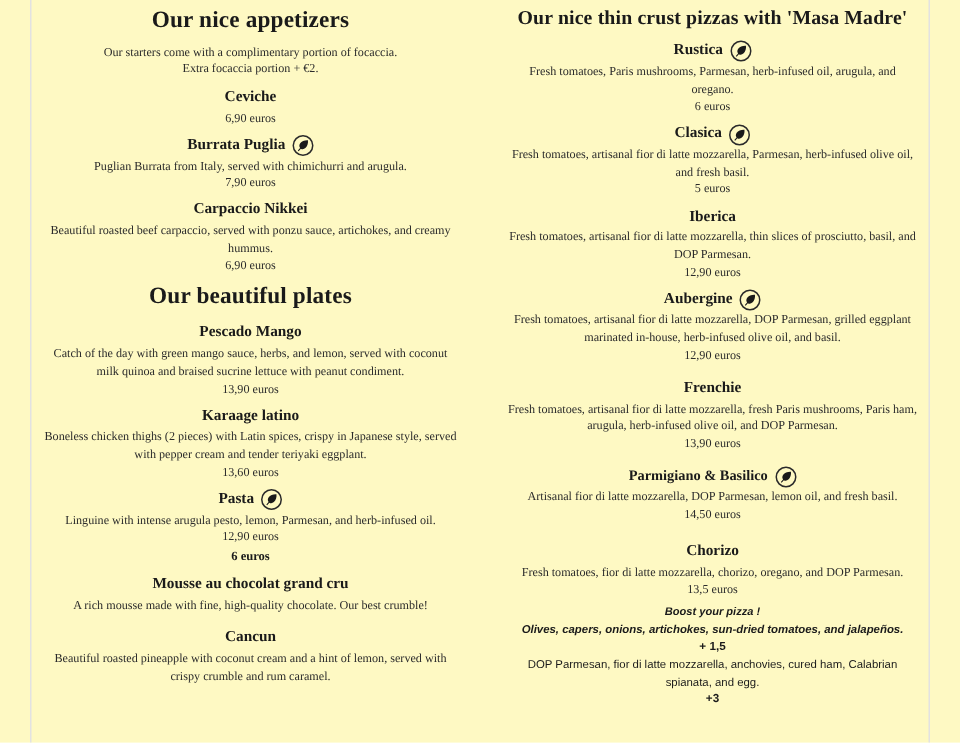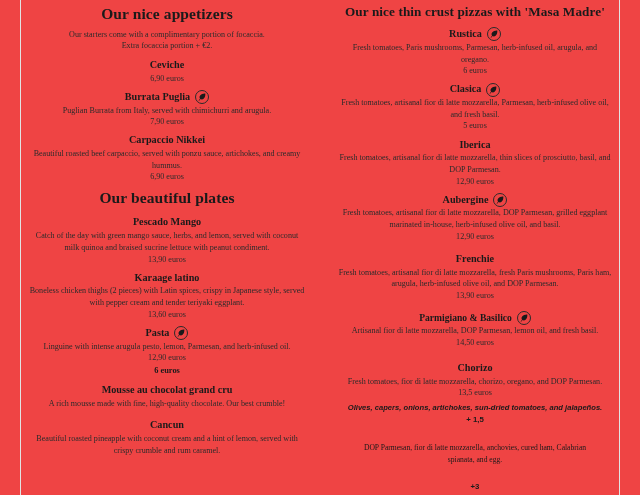--- a/index.html
+++ b/index.html
@@ -13,21 +13,21 @@
     overflow: hidden;
     font-family: "Liberation Serif", "DejaVu Serif", serif;
     color: #1a1a1a;
   }
   .menu-page {
     position: relative;
     width: 640px;
     height: 495px;
     display: flex;
     box-sizing: border-box;
-    background: #ef4444;
+    background: #fef9c3;
   }
   .edge-rule {
     position: absolute;
     top: 0;
     bottom: 0;
     width: 1px;
     background: #e2e2e2;
   }
   .edge-rule.left { left: 20px; }
   .edge-rule.right { right: 20px; }
@@ -141,24 +141,24 @@
     margin: 0;
   }
   .boost-supp {
     font-family: "Liberation Sans", sans-serif;
     font-weight: bold;
     font-size: 7.8px;
     line-height: 1.6;
     margin: 0;
   }
   .boost-line2 {
-    font-family: Liberation Serif, serif;
+    font-family: Liberation Sans, sans-serif;
     font-size: 7.6px;
     line-height: 1.52;
-    margin: 16px;
+    margin: 0;
   }
 
   .footer-row {
     display: flex;
     align-items: center;
     justify-content: space-between;
     padding: 8px 4px 0 4px;
   }
   .sp-sm { height: 4px; }
   .sp-md { height: 7px; }
@@ -341,20 +341,21 @@
 
     <div class="item">
       <div class="item-name">
         <span>Chorizo</span>
       </div>
       <p class="item-desc">Fresh tomatoes, fior di latte mozzarella, chorizo, oregano, and DOP Parmesan.</p>
       <p class="item-price">13,5 euros</p>
     </div>
 
     <div class="boost-block">
+      <p class="boost-title">Boost your pizza !</p>
       <p class="boost-line">Olives, capers, onions, artichokes, sun-dried tomatoes, and jalapeños.</p>
       <p class="boost-supp">+ 1,5</p>
       <p class="boost-line2">DOP Parmesan, fior di latte mozzarella, anchovies, cured ham, Calabrian spianata, and egg.</p>
       <p class="boost-supp">+3</p>
     </div>
 
     <div class="footer-row">
       
       
     </div>

